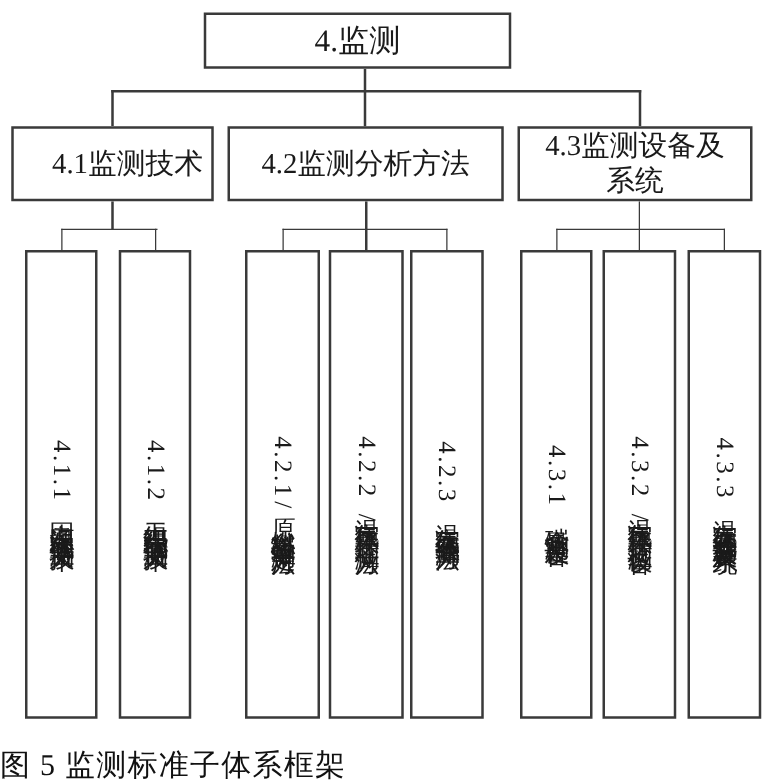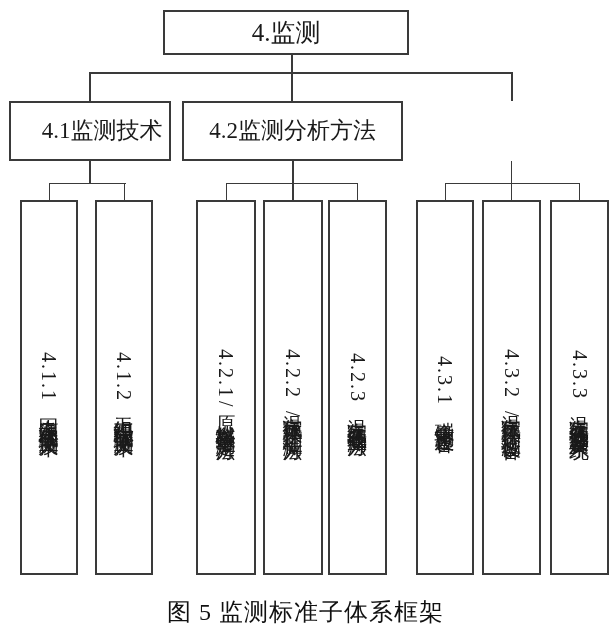--- a/index.html
+++ b/index.html
@@ -36,21 +36,21 @@
   #c411 { left: 20px;  width: 58px; }
   #c412 { left: 95px;  width: 58px; }
   #c421 { left: 196px; width: 60px; }
   #c422 { left: 263px; width: 60px; }
   #c423 { left: 328px; width: 59px; }
   #c431 { left: 416px; width: 58px; }
   #c432 { left: 482px; width: 59px; }
   #c433 { left: 550px; width: 59px; }
   .caption {
     position: absolute; left: 0; top: 596px; width: 611px;
-    text-align: center; font-size: 24px; letter-spacing: 1px; color: #111111;
+    text-align: left; font-size: 24px; letter-spacing: 1px; color: #111111;
   }
 </style>
 </head>
 <body>
 
 <div class="canvas">
 
   <div class="line" style="left:291px; top:55px;  width:1.6px; height:47px"></div>
   <div class="line" style="left:89px;  top:72px;  width:424px; height:1.6px"></div>
   <div class="line" style="left:89px;  top:72px;  width:1.6px; height:29px"></div>
@@ -74,20 +74,23 @@
   <div class="box root-box" id="broot">
     <span class="wrap">4.监测</span>
   </div>
 
   <div class="box l2-box" id="b41">
     <span class="wrap">4.1监测技术</span>
   </div>
   <div class="box l2-box" id="b42">
     <span class="wrap">4.2监测分析方法</span>
   </div>
+  <div class="box l2-box" id="b43">
+    <span class="wrap">4.3监测设备及系统</span>
+  </div>
 
   <div class="box l3-box" id="c411">
     <span class="vtext">4.1.1固定源温室气体监测技术</span>
   </div>
   <div class="box l3-box" id="c412">
     <span class="vtext">4.1.2无组织温室气体监测技术</span>
   </div>
   <div class="box l3-box" id="c421">
     <span class="vtext">4.2.1原/燃料碳含量测定方法</span>
   </div>

